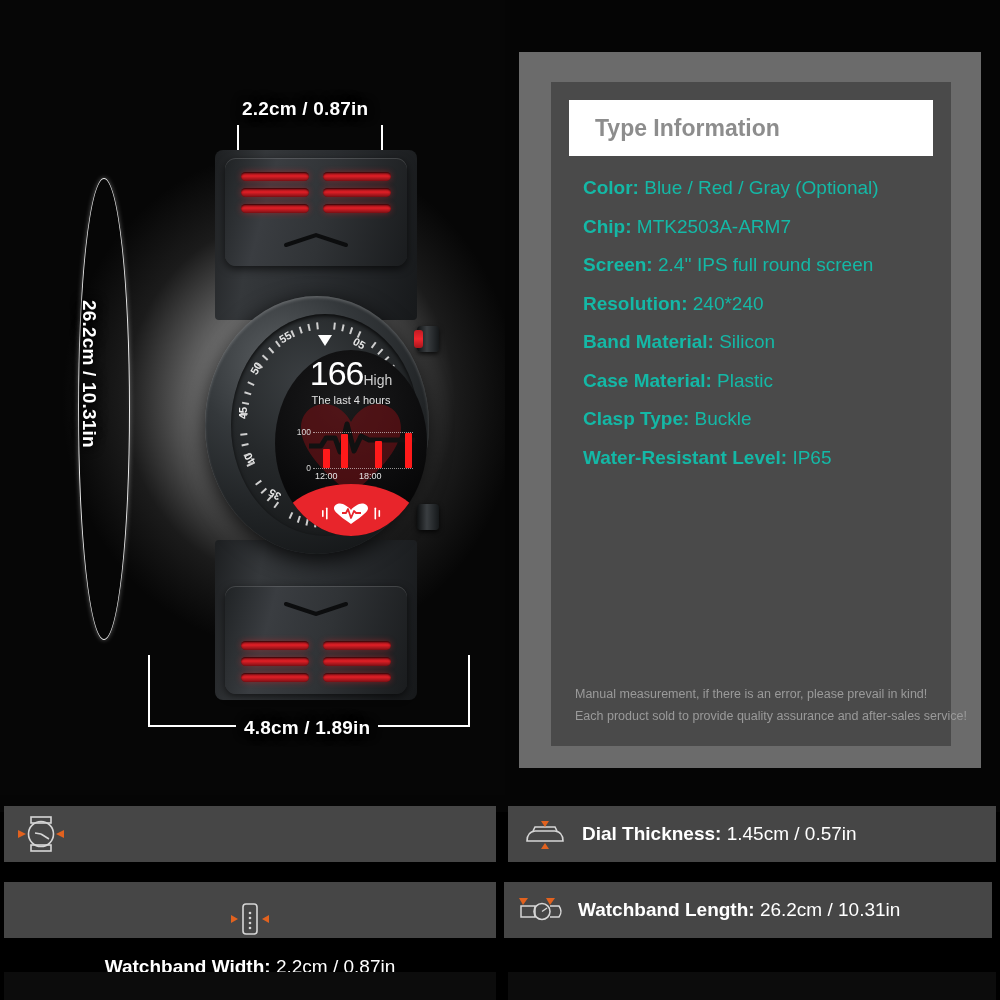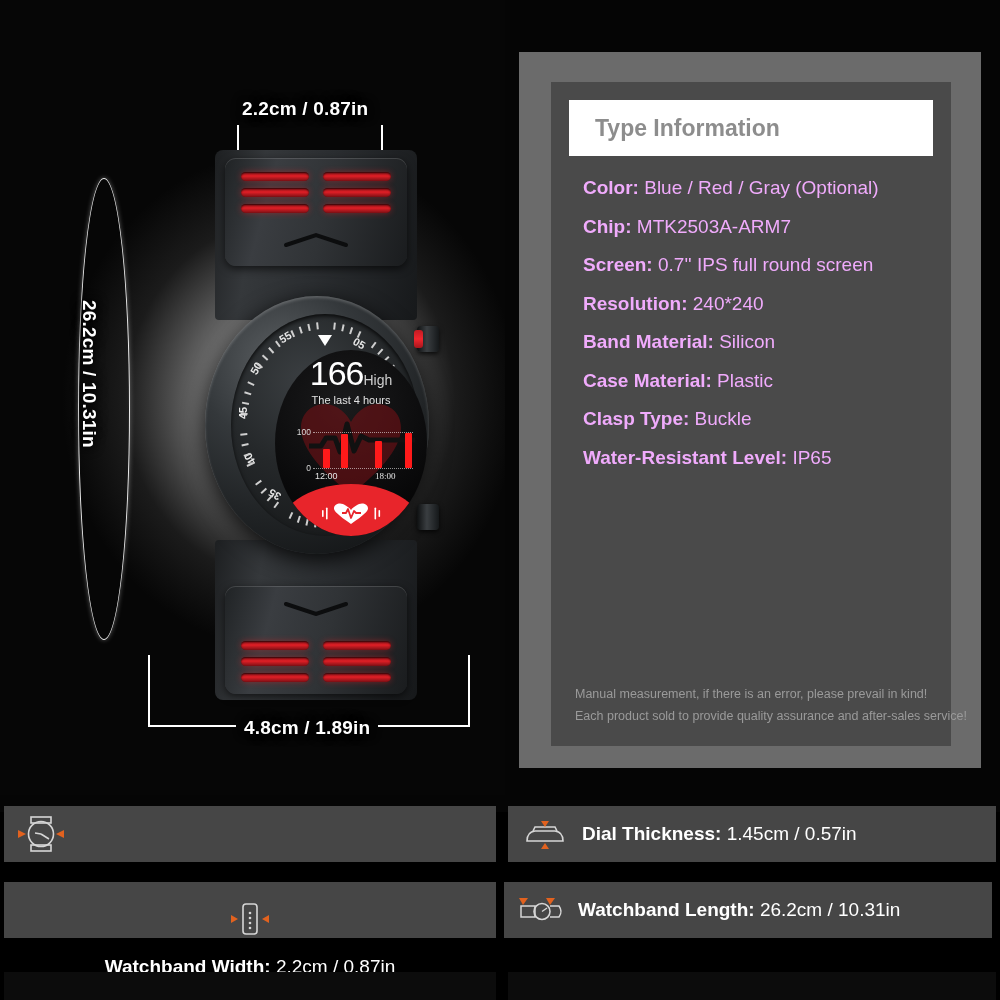--- a/index.html
+++ b/index.html
@@ -149,21 +149,21 @@
   #infoInner {
     position:absolute; left:32px; top:30px; right:30px; bottom:22px;
     background:#4a4a4a;
   }
   #infoTitleBox {
     position:absolute; left:18px; top:18px; right:18px; height:56px;
     background:#fff; display:flex; align-items:center; padding-left:26px;
   }
   #infoTitle { color:#8d8d8d; font-size:23px; font-weight:bold; }
   #specList { position:absolute; left:32px; top:96px; right:14px; }
-  .specline { color:#f0abfc; font-size:19px; line-height:1; margin-bottom:19.5px; white-space:nowrap; }
+  .specline { color:#14b8a6; font-size:19px; line-height:1; margin-bottom:19.5px; white-space:nowrap; }
   .specline b { font-weight:bold; }
   .specline span { font-weight:400; }
   #notes { position:absolute; left:24px; bottom:18px; right:14px; }
   .note { color:#9a9a9a; font-size:12.5px; line-height:1.75; white-space:nowrap; }
 
   
   .bar {
     position:absolute; height:56px; background:#464646;
     display:flex; align-items:center;
   }
@@ -417,21 +417,21 @@
                     <div class="wbar" style="left: 114px; width: 7px; height: 35.4px;"></div>
                   </div>
                 <div id="wgrids">
                     <div class="wgrid" style="top: 16px;"></div>
                     <div class="wylab" style="top: 16px;">100</div>
                     <div class="wgrid" style="top: 52px;"></div>
                     <div class="wylab" style="top: 52px;">0</div>
                   </div>
                 <div id="wxlabs">
                     <div class="wxlab" style="left: 24px;">12:00</div>
-                    <div class="wxlab" style="left: 84px; font-family: Liberation Serif, serif;">18:00</div>
+                    <div class="wxlab" style="left: 68px;">18:00</div>
                   </div>
               </div>
 
               <div id="hrband">
                 <svg id="hrIcon" viewBox="0 0 62 24">
                   <path d="M31 22 C18 13 14 9 14 6.5 C14 3 17 1.5 20 1.5 C23.5 1.5 29 5 31 8 C33 5 38.5 1.5 42 1.5 C45 1.5 48 3 48 6.5 C48 9 44 13 31 22Z" fill="#fff"></path>
                   <path d="M22 11 L26 11 L28 7 L31 16 L34 9 L36 11 L41 11" fill="none" stroke="#e8252b" stroke-width="1.8" stroke-linejoin="round"></path>
                   <g fill="#fff">
                     <rect x="2" y="8" width="1.6" height="7" rx=".8"></rect>
                       <rect x="6" y="5.5" width="1.6" height="12" rx=".8"></rect>
@@ -450,21 +450,21 @@
   </div>
 
   <div id="infoOuter">
     <div id="infoInner">
       <div id="infoTitleBox">
         <span id="infoTitle">Type Information</span>
       </div>
       <div id="specList">
           <div class="specline"><b>Color:</b><span> Blue / Red / Gray (Optional)</span></div>
           <div class="specline"><b>Chip:</b><span> MTK2503A-ARM7</span></div>
-          <div class="specline"><b>Screen:</b><span> 0.7'' IPS full round screen</span></div>
+          <div class="specline"><b>Screen:</b><span> 2.4'' IPS full round screen</span></div>
           <div class="specline"><b>Resolution:</b><span> 240*240</span></div>
           <div class="specline"><b>Band Material:</b><span> Silicon</span></div>
           <div class="specline"><b>Case Material:</b><span> Plastic</span></div>
           <div class="specline"><b>Clasp Type:</b><span> Buckle</span></div>
           <div class="specline"><b>Water-Resistant Level:</b><span> IP65</span></div>
         </div>
       <div id="notes">
           <div class="note">Manual measurement, if there is an error, please prevail in kind!</div>
           <div class="note">Each product sold to provide quality assurance and after-sales service!</div>
         </div>

